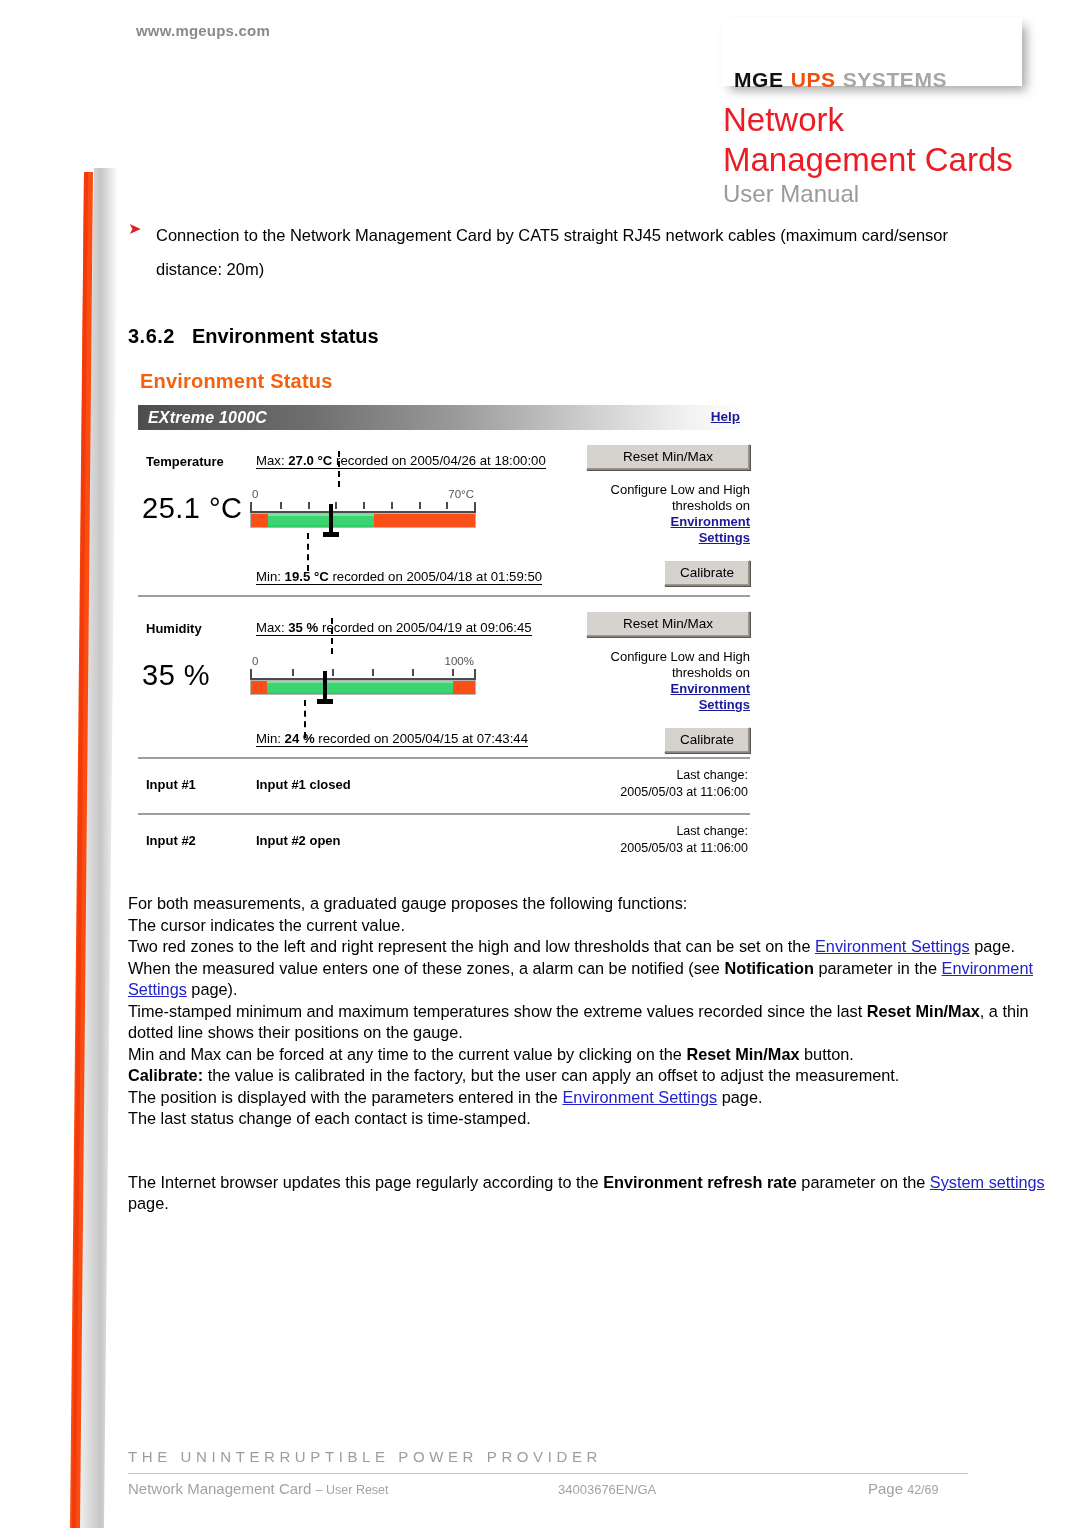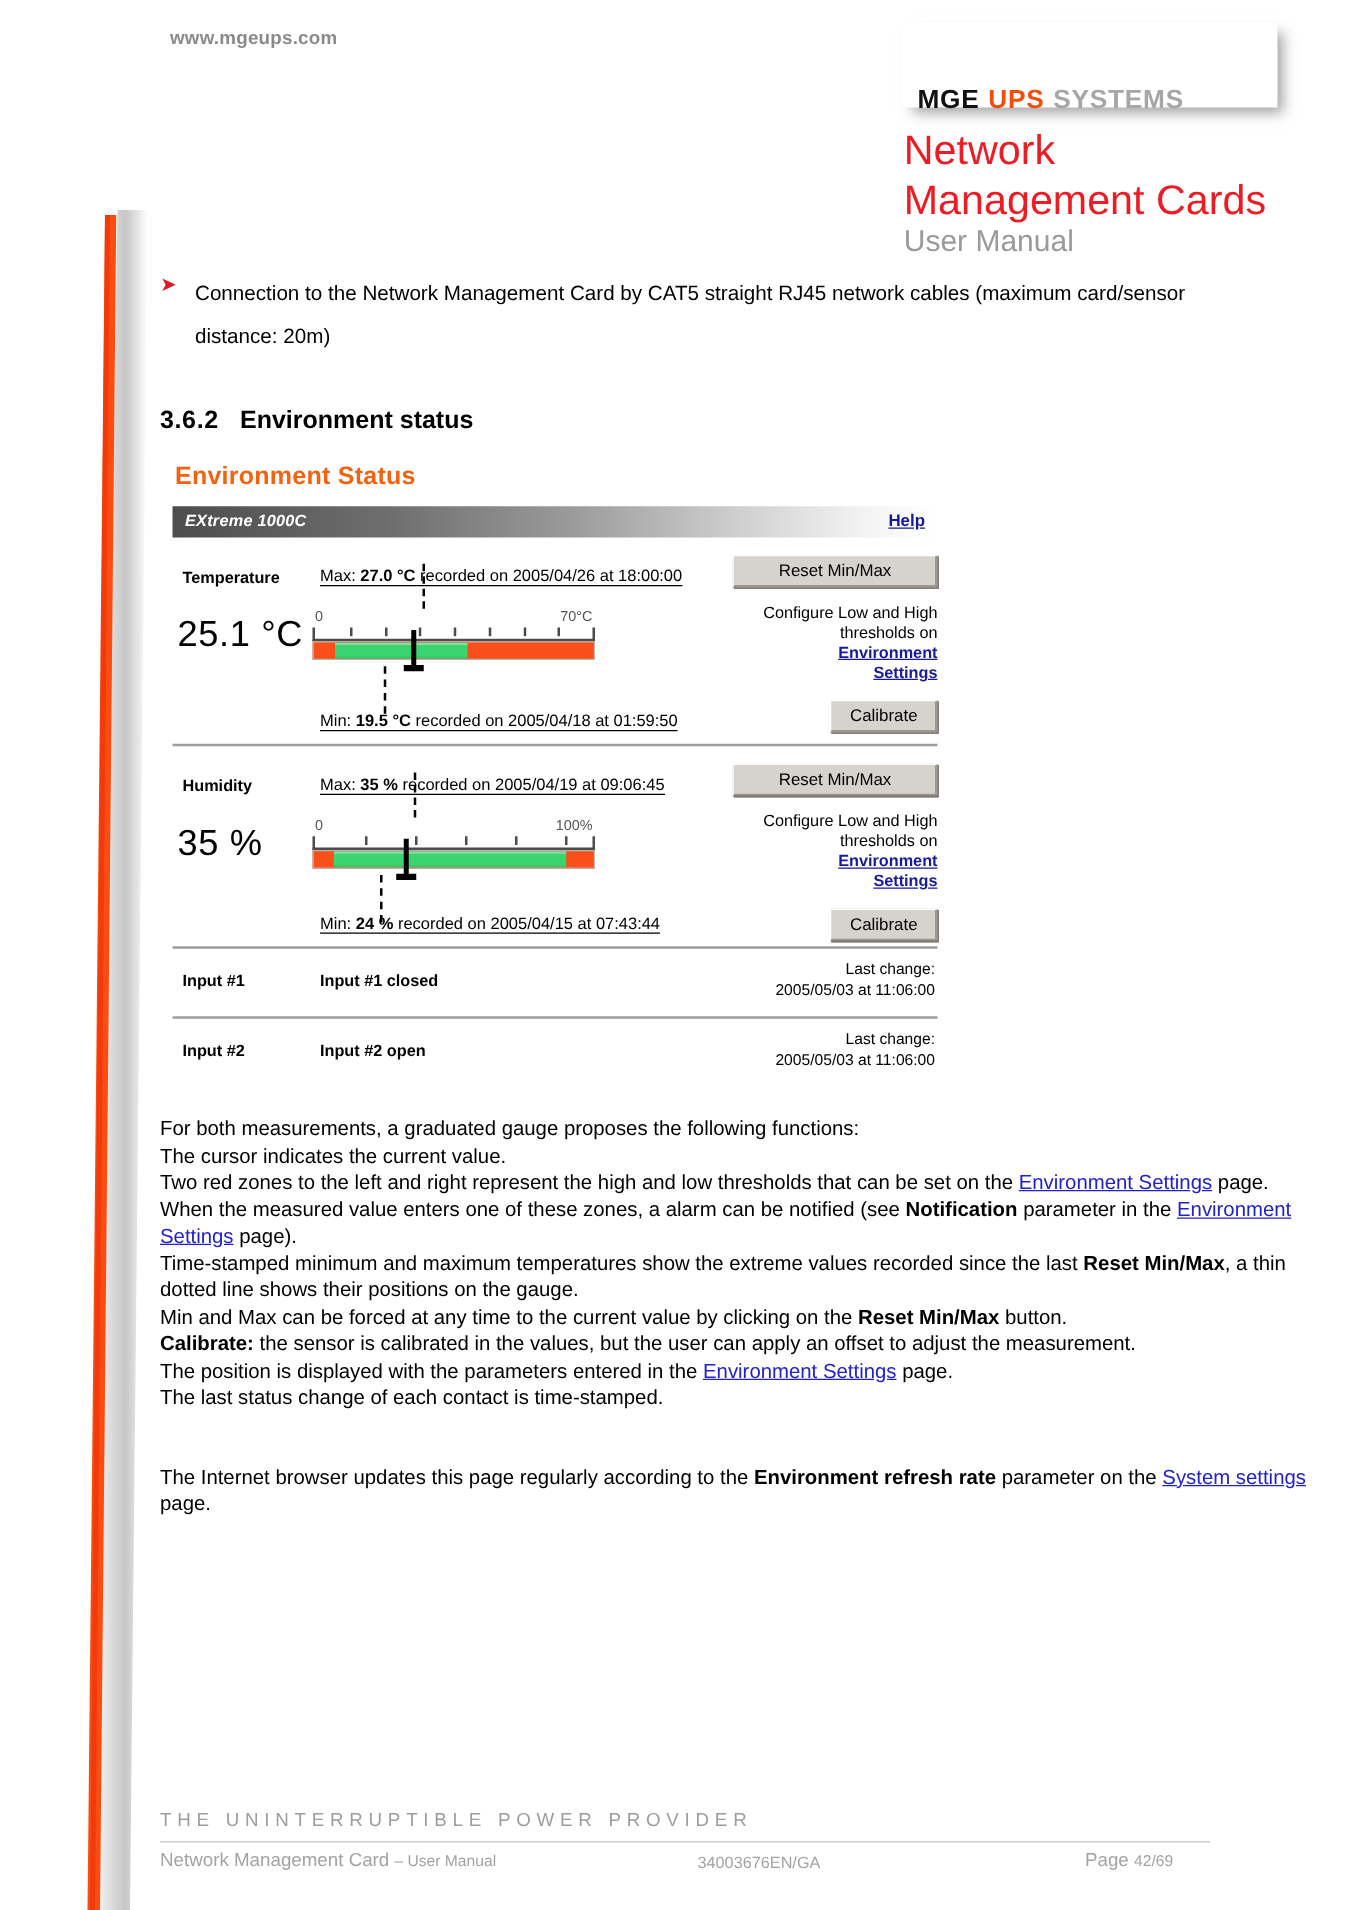--- a/index.html
+++ b/index.html
@@ -110,21 +110,21 @@
     margin: 0 0 12px 2px;
   }
   .panel-bar {
     height: 25px;
     background: linear-gradient(to right, #4d4d4d 0%, #6e6e6e 28%, #9a9a9a 52%, #cfcfcf 74%, #f2f2f2 90%, #ffffff 100%);
     position: relative;
   }
   .panel-bar-title {
     position: absolute; left: 10px; top: 4px;
     color: #ffffff; font-style: italic; font-weight: bold;
-    font-size: 13px; letter-spacing: .2px;
+    font-size: 16px; letter-spacing: .2px;
   }
   .panel-bar-help {
     position: absolute; right: 10px; top: 4px;
     color: #19199c; font-weight: bold; font-size: 13.5px;
     text-decoration: underline;
   }
 
   .meas-row { position: relative; height: 165px; }
   .meas-row.hum { height: 160px; }
   .rowline { border-top: 2px solid #9d9d9d; }
@@ -455,31 +455,31 @@
   </div>
 </div>
 
 <div class="bodycopy">
   <p>For both measurements, a graduated gauge proposes the following functions:</p>
   <p>The cursor indicates the current value.</p>
   <p><span>Two red zones to the left and right represent the high and low thresholds that can be set on the </span><a class="lnk">Environment Settings</a><span> page.</span></p>
   <p><span>When the measured value enters one of these zones, a alarm can be notified (see </span><b>Notification</b><span> parameter in the </span><a class="lnk">Environment Settings</a><span> page).</span></p>
   <p><span>Time-stamped minimum and maximum temperatures show the extreme values recorded since the last </span><b>Reset Min/Max</b><span>, a thin dotted line shows their positions on the gauge.</span></p>
   <p><span> Min and Max can be forced at any time to the current value by clicking on the </span><b>Reset Min/Max</b><span> button.</span></p>
-  <p><b>Calibrate:</b><span> the sensor is calibrated in the values, but the user can apply an offset to adjust the measurement.</span></p>
+  <p><b>Calibrate:</b><span> the value is calibrated in the factory, but the user can apply an offset to adjust the measurement.</span></p>
   <p><span>The position is displayed with the parameters entered in the </span><a class="lnk">Environment Settings</a><span> page.</span></p>
   <p>The last status change of each contact is time-stamped.</p>
   <div class="gap"></div>
   <div class="gap"></div>
   <p><span>The Internet browser updates this page regularly according to the </span><b>Environment refresh rate</b><span> parameter on the </span><a class="lnk">System settings</a><span> page.</span></p>
 </div>
 
 <div class="tagline">THE UNINTERRUPTIBLE POWER PROVIDER</div>
 <div class="footrule"></div>
 <div class="footer">
   <div class="f-left">
-    <span>Network Management Card</span> <small>– User Manual</small>
+    <span>Network Management Card</span> <small>– User Reset</small>
   </div>
   <div class="f-mid">34003676EN/GA</div>
   <div class="f-right">
     <span>Page</span> <small>42/69</small>
   </div>
 </div>
 
 </body></html>

